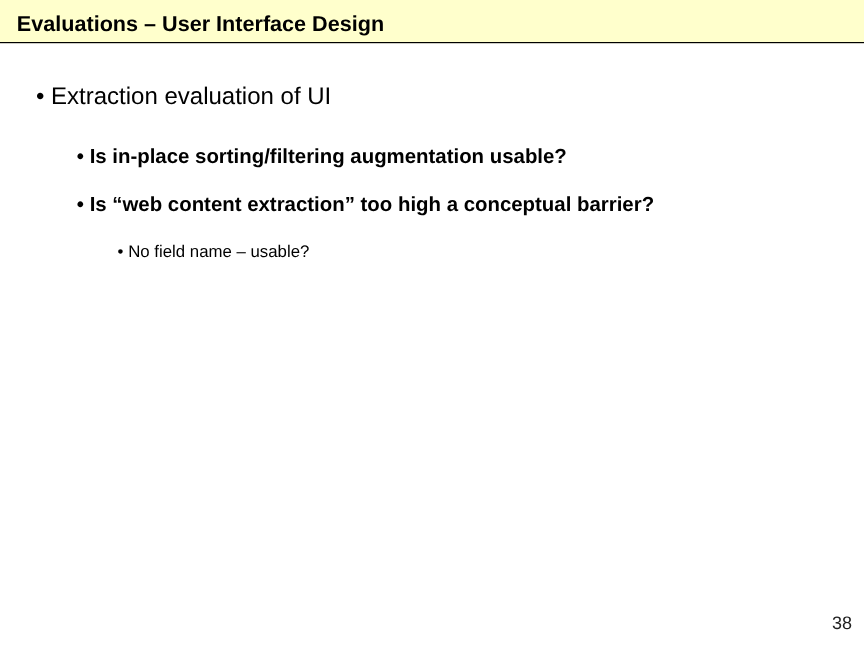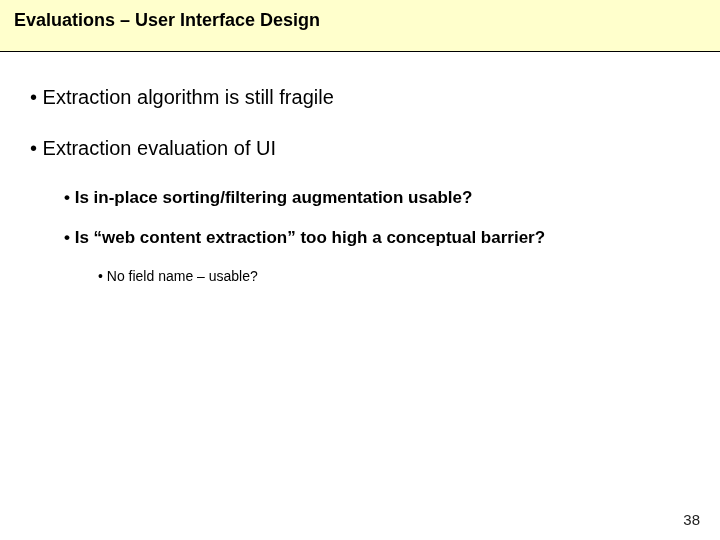--- a/index.html
+++ b/index.html
@@ -8,21 +8,21 @@
     width: 720px;
     height: 540px;
     background: #ffffff;
     font-family: "Trebuchet MS", "Lucida Sans", Verdana, sans-serif;
     color: #000;
     overflow: hidden;
     position: relative;
   }
   .title-bar {
     background: #ffffcc;
-    padding: 10px 14px 20px 14px;
+    padding: 10px 14px 4px 14px;
     border-bottom: 1px solid #000;
     font-size: 18px;
     font-weight: bold;
   }
   .content {
     padding: 20px 0 0 0;
   }
   ul {
     list-style: none;
     margin: 0;
@@ -47,33 +47,32 @@
     font-size: 14px;
     font-weight: normal;
     margin: 8px 2px 6px 98px;
   }
   li.l3::before {
     content: "• ";
   }
   .page-num {
     position: absolute;
     bottom: 12px;
-    right: 20px;
+    right: 10px;
     font-size: 15px;
     color: #222;
   }
 </style>
 </head>
 <body>
 
 <div class="title-bar">Evaluations – User Interface Design</div>
 
 <div class="content">
   <ul>
-    <li class="l1">Extraction algorithm is still fragile</li>
     <li class="l1">Extraction evaluation of UI</li>
     <ul>
       <li class="l2">Is in-place sorting/filtering augmentation usable?</li>
       <li class="l2">Is “web content extraction” too high a conceptual barrier?</li>
       <ul>
         <li class="l3">No field name – usable?</li>
       </ul>
     </ul>
   </ul>
 </div>

